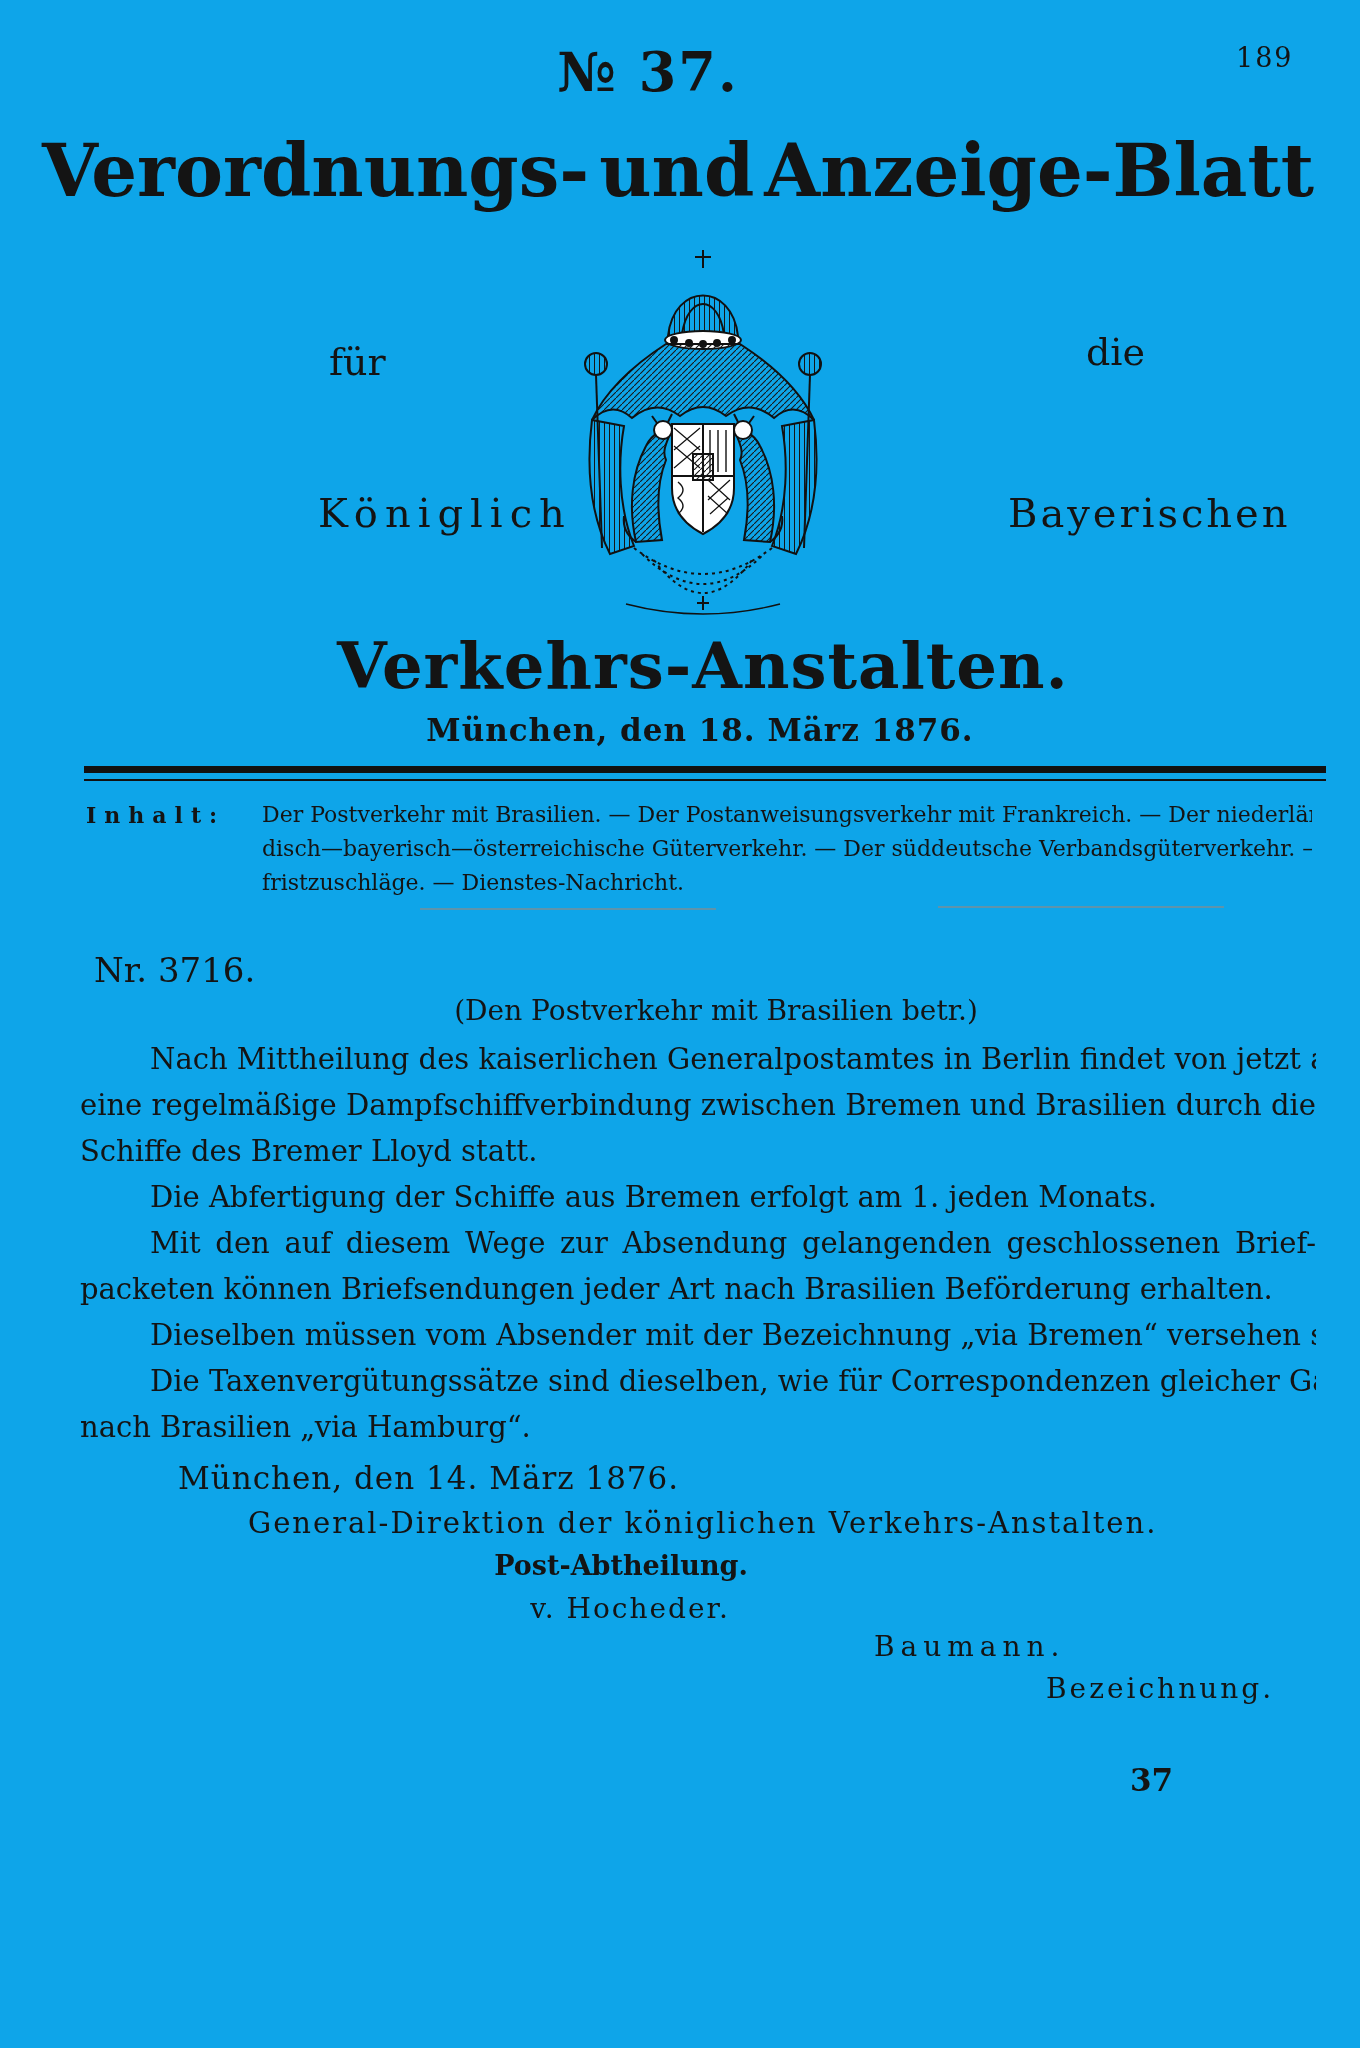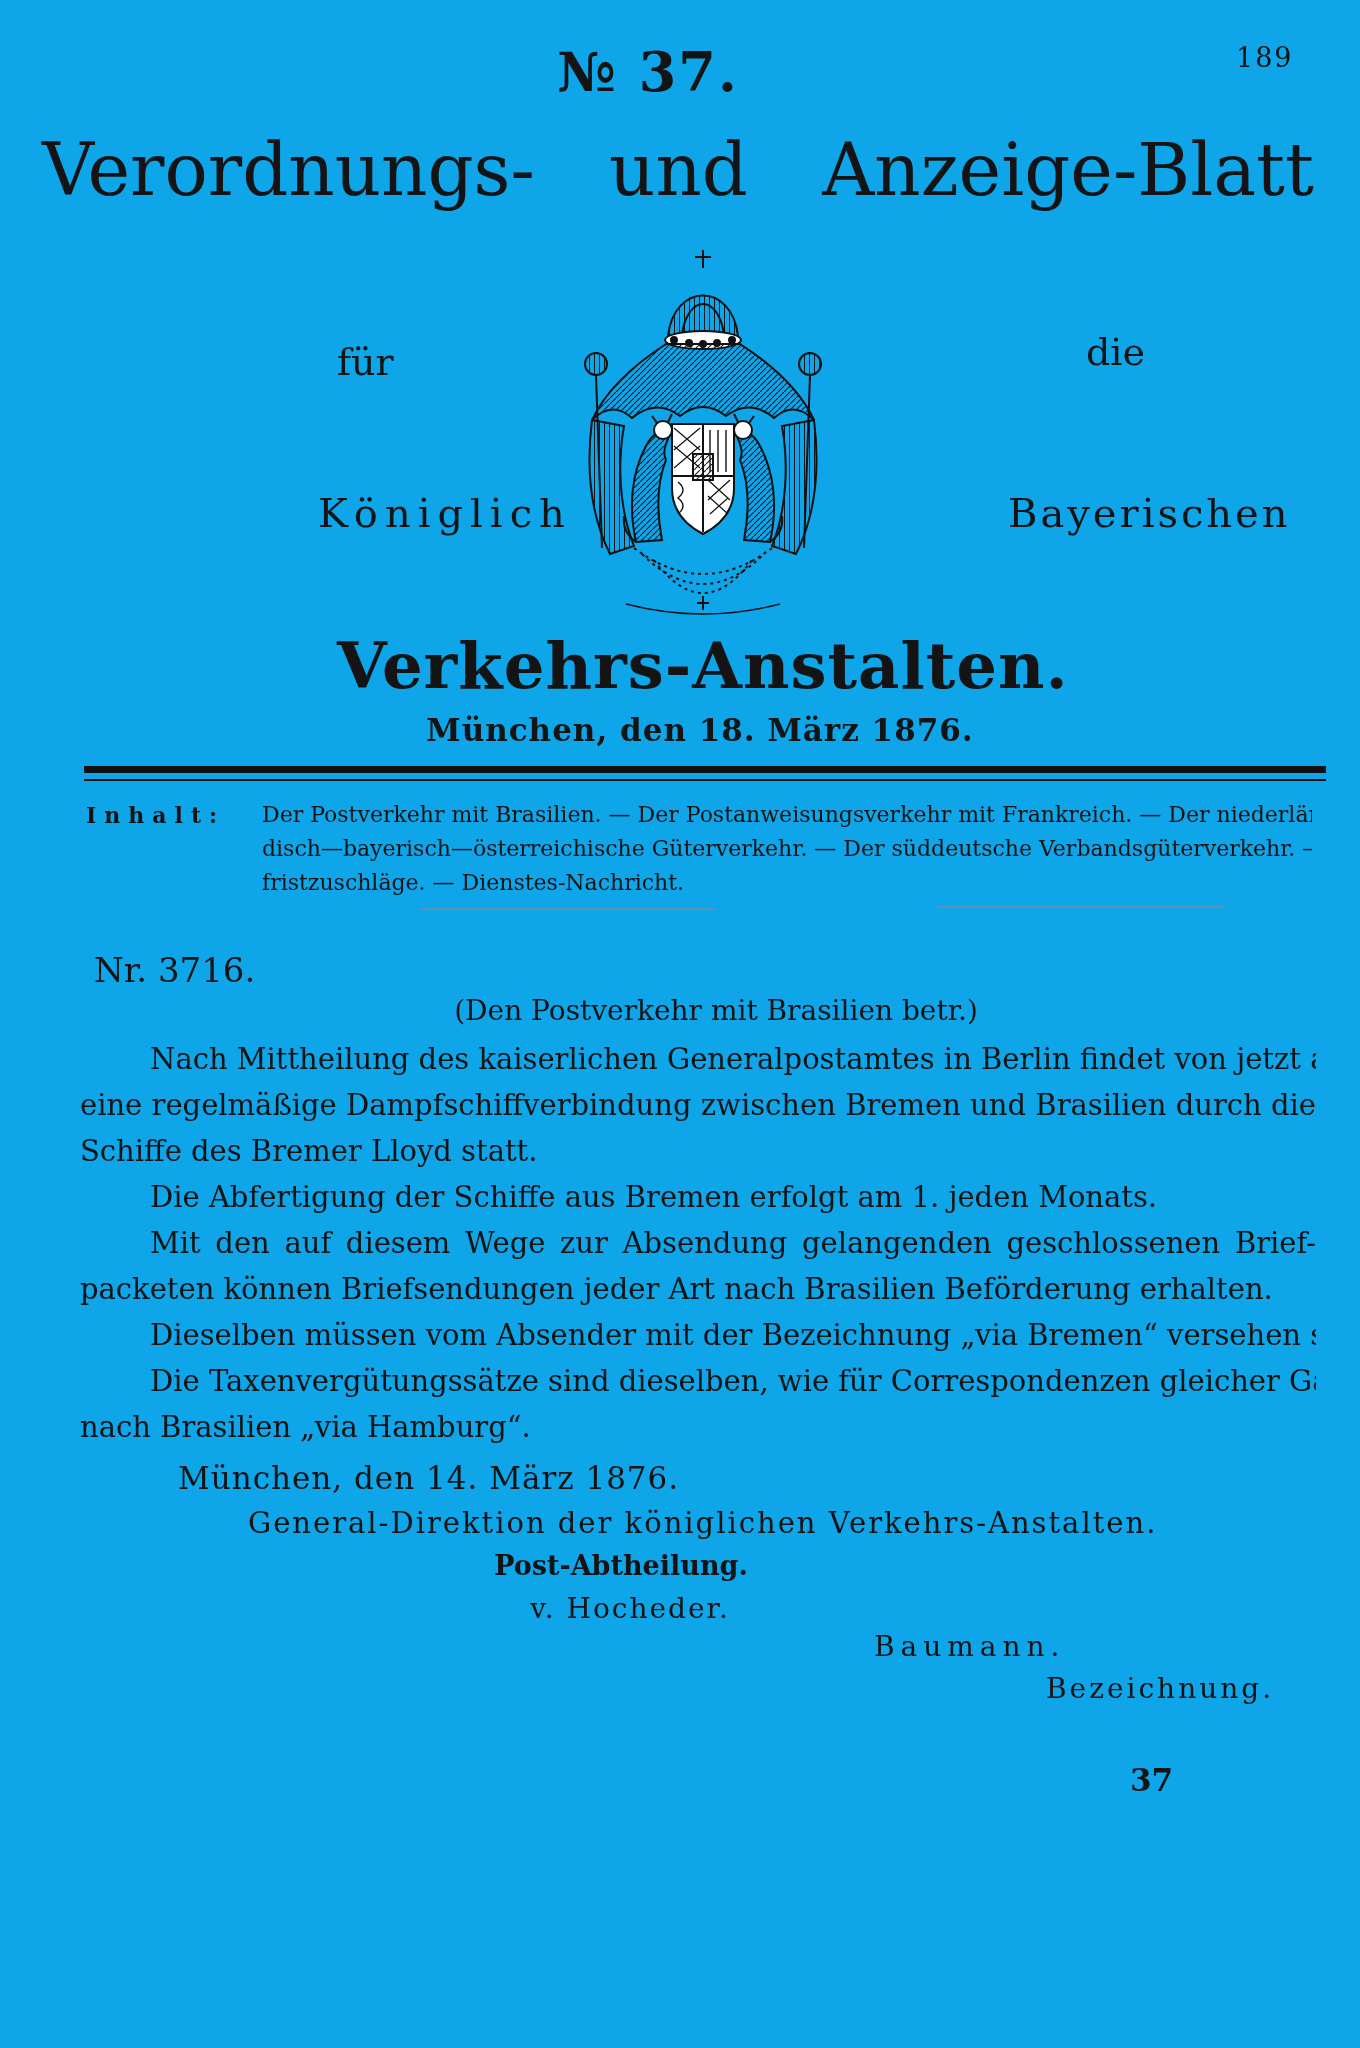--- a/index.html
+++ b/index.html
@@ -15,23 +15,23 @@
   .abs{position:absolute;}
   .center{left:0;right:0;text-align:center;}
   .nowrap{white-space:nowrap;}
 
   .issue-no{top:40px;font-size:54px;font-weight:700;letter-spacing:2px;padding-right:64px;}
   .page-no{top:42px;left:1236px;font-size:27px;letter-spacing:2px;}
 
   .masthead-title{
     top:128px;left:42px;right:46px;
     display:flex;justify-content:space-between;align-items:baseline;
-    font-size:72px;font-weight:400;
+    font-size:72px;font-weight:700;
   }
-  .word-fur{top:340px;left:337px;font-size:38px;}
+  .word-fur{top:340px;left:329px;font-size:38px;}
   .word-die{top:330px;left:1086px;font-size:38px;}
   .word-koeniglich{top:490px;left:318px;font-size:40px;letter-spacing:7px;}
   .word-bayerischen{top:490px;left:1008px;font-size:40px;letter-spacing:3px;}
 
   .coat{top:248px;left:562px;}
 
   .masthead-sub{top:628px;font-size:64px;font-weight:700;padding-left:46px;letter-spacing:1px;}
   .masthead-date{top:712px;font-size:31px;font-weight:700;padding-left:40px;letter-spacing:1px;}
 
   .rule-thick{top:766px;left:84px;right:34px;height:7px;background:#111;}

